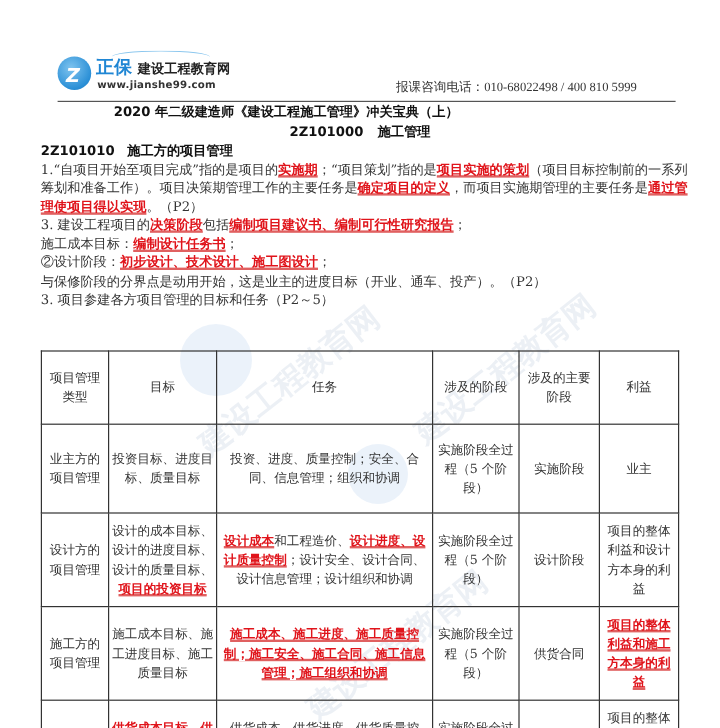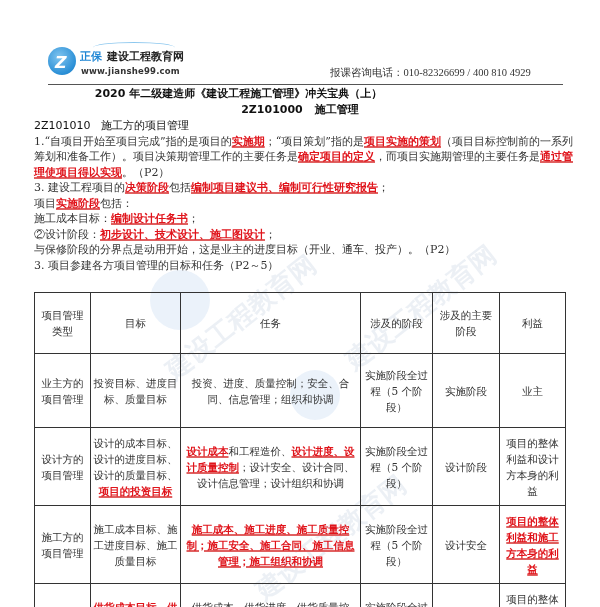--- a/index.html
+++ b/index.html
@@ -12,21 +12,21 @@
   .logo-circle {
     position: absolute; left: 0; top: 3px; width: 28px; height: 28px; border-radius: 50%;
     background: radial-gradient(circle at 40% 35%, #7fc4ef, #2a8fd6 70%, #1f74b8);
   }
   .logo-z {
     position: absolute; left: 7px; top: 6px; color: #fff; font-weight: bold; font-size: 16px;
     font-family: "DejaVu Sans", sans-serif; font-style: italic;
   }
   .logo-brand { position: absolute; left: 32px; top: 3px; font-size: 14px; font-weight: bold;
     font-family: "DejaVu Sans", sans-serif; white-space: nowrap; }
-  .logo-brand .b1 { color: #1f86d4; font-size: 11px; }
+  .logo-brand .b1 { color: #1f86d4; font-size: 15px; }
   .logo-brand .b2 { color: #222; font-size: 11px; }
   .logo-url { position: absolute; left: 33px; top: 22px; font-size: 8.5px; font-weight: bold; color: #333;
     font-family: "DejaVu Sans", sans-serif; letter-spacing: 0.2px; }
   .logo-arc { position: absolute; left: 45px; top: -2px; width: 82px; height: 10px;
     border-top: 1.5px solid #8cc7ee; border-radius: 50% 50% 0 0; }
   .hotline {
     position: absolute; left: 330px; top: 66px; font-size: 10.5px; color: #333;
     font-family: "Liberation Serif", serif; white-space: nowrap;
   }
   .rule { position: absolute; left: 48px; top: 84px; width: 515px; height: 1px; background: #555; }
@@ -37,21 +37,21 @@
   .chapter {
     position: absolute; left: 0; top: 102px; width: 600px; text-align: center;
     font-size: 11px; font-weight: bold; color: #111; font-family: "DejaVu Sans", sans-serif;
   }
   .chapter span { margin: 0 6px; text-align: right; }
   .body-text {
     position: absolute; left: 34px; top: 118px; width: 540px;
     font-size: 11px; line-height: 15.5px; color: #333;
   }
   .body-text p { margin: 0; }
-  .sec { font-weight: normal; color: #111; font-family: "DejaVu Sans", sans-serif; }
+  .sec { font-weight: bold; color: #111; font-family: "DejaVu Sans", sans-serif; }
   .hl { color: #e0141b; font-weight: bold; text-decoration: underline; text-decoration-thickness: 2px;
     text-decoration-color: #e06060; font-family: "DejaVu Sans", sans-serif; }
   table.grid {
     position: absolute; left: 34px; top: 292px; width: 531px;
     border-collapse: collapse; font-size: 10.5px; color: #333; table-layout: fixed;
   }
   table.grid td, table.grid th {
     border: 1px solid #333; text-align: center; vertical-align: middle;
     padding: 2px 2px; line-height: 16px; font-weight: normal;
   }
@@ -70,39 +70,38 @@
   <div class="logo-arc"></div>
   <div class="logo-circle">
       <span class="logo-z">Z</span>
     </div>
   <div class="logo-brand">
     <span class="b1">正保</span>
     <span class="b2">建设工程教育网</span>
   </div>
   <div class="logo-url">www.jianshe99.com</div>
 </div>
-<div class="hotline">报课咨询电话：010-82326699 / 400 810 4929</div>
+<div class="hotline">报课咨询电话：010-68022498 / 400 810 5999</div>
 <div class="rule"></div>
 
 <div class="doc-title">2020 年二级建造师《建设工程施工管理》冲关宝典（上）</div>
 <div class="chapter">
   <span>2Z101000</span><span>施工管理</span>
 </div>
 
 <div class="wm-circle" style="left:150px;top:270px;width:60px;height:60px;"></div>
 <div class="wm-circle" style="left:290px;top:370px;width:50px;height:50px;"></div>
 <div class="watermark" style="left:150px;top:300px;">建设工程教育网</div>
 <div class="watermark" style="left:330px;top:290px;">建设工程教育网</div>
 <div class="watermark" style="left:240px;top:520px;">建设工程教育网</div>
 
 <div class="body-text">
   <p><span class="sec">2Z101010</span>&nbsp;&nbsp;&nbsp;<span class="sec">施工方的项目管理</span></p>
   <p><span>1.“自项目开始至项目完成”指的是项目的</span><span class="hl">实施期</span><span>；“项目策划”指的是</span><span class="hl">项目实施的策划</span><span>（项目目标控制前的一系列筹划和准备工作）。项目决策期管理工作的主要任务是</span><span class="hl">确定项目的定义</span><span>，而项目实施期管理的主要任务是</span><span class="hl">通过管理使项目得以实现</span><span>。（P2）</span></p>
   <p><span>3. 建设工程项目的</span><span class="hl">决策阶段</span><span>包括</span><span class="hl">编制项目建议书、编制可行性研究报告</span><span>；</span></p>
-  <p><span>项目</span><span class="hl">实施阶段</span><span>包括：</span></p>
   <p><span>施工成本目标：</span><span class="hl">编制设计任务书</span><span>；</span></p>
   <p><span>②设计阶段：</span><span class="hl">初步设计、技术设计、施工图设计</span><span>；</span></p>
   <p>与保修阶段的分界点是动用开始，这是业主的进度目标（开业、通车、投产）。（P2）</p>
   <p>3. 项目参建各方项目管理的目标和任务（P2～5）</p>
 </div>
 
 <table class="grid">
   <colgroup>
     <col style="width:56px">
       <col style="width:90px">
@@ -134,21 +133,21 @@
     <td><span class="hl">设计成本</span><span>和工程造价、</span><span class="hl">设计进度、设计质量控制</span><span>；设计安全、设计合同、设计信息管理；设计组织和协调</span></td>
     <td>实施阶段全过程（5 个阶段）</td>
     <td>设计阶段</td>
     <td>项目的整体利益和设计方本身的利益</td>
   </tr>
   <tr style="height:78px">
     <td>施工方的项目管理</td>
     <td>施工成本目标、施工进度目标、施工质量目标</td>
     <td><span class="hl">施工成本、施工进度、施工质量控制；施工安全、施工合同、施工信息管理；施工组织和协调</span></td>
     <td>实施阶段全过程（5 个阶段）</td>
-    <td>设计安全</td>
+    <td>供货合同</td>
     <td><span class="hl">项目的整体利益和施工方本身的利益</span></td>
   </tr>
   <tr style="height:78px">
     <td>供货方的项目管理</td>
     <td><span class="hl">供货成本目标、供货进度目标、供货质量目标</span></td>
     <td>供货成本、供货进度、供货质量控制；供货安全、供货合同、供货信息管理；供货组织和协调</td>
     <td>实施阶段全过程（5 个阶段）</td>
     <td></td>
     <td>项目的整体利益和供货方本身的利益</td>
   </tr>

